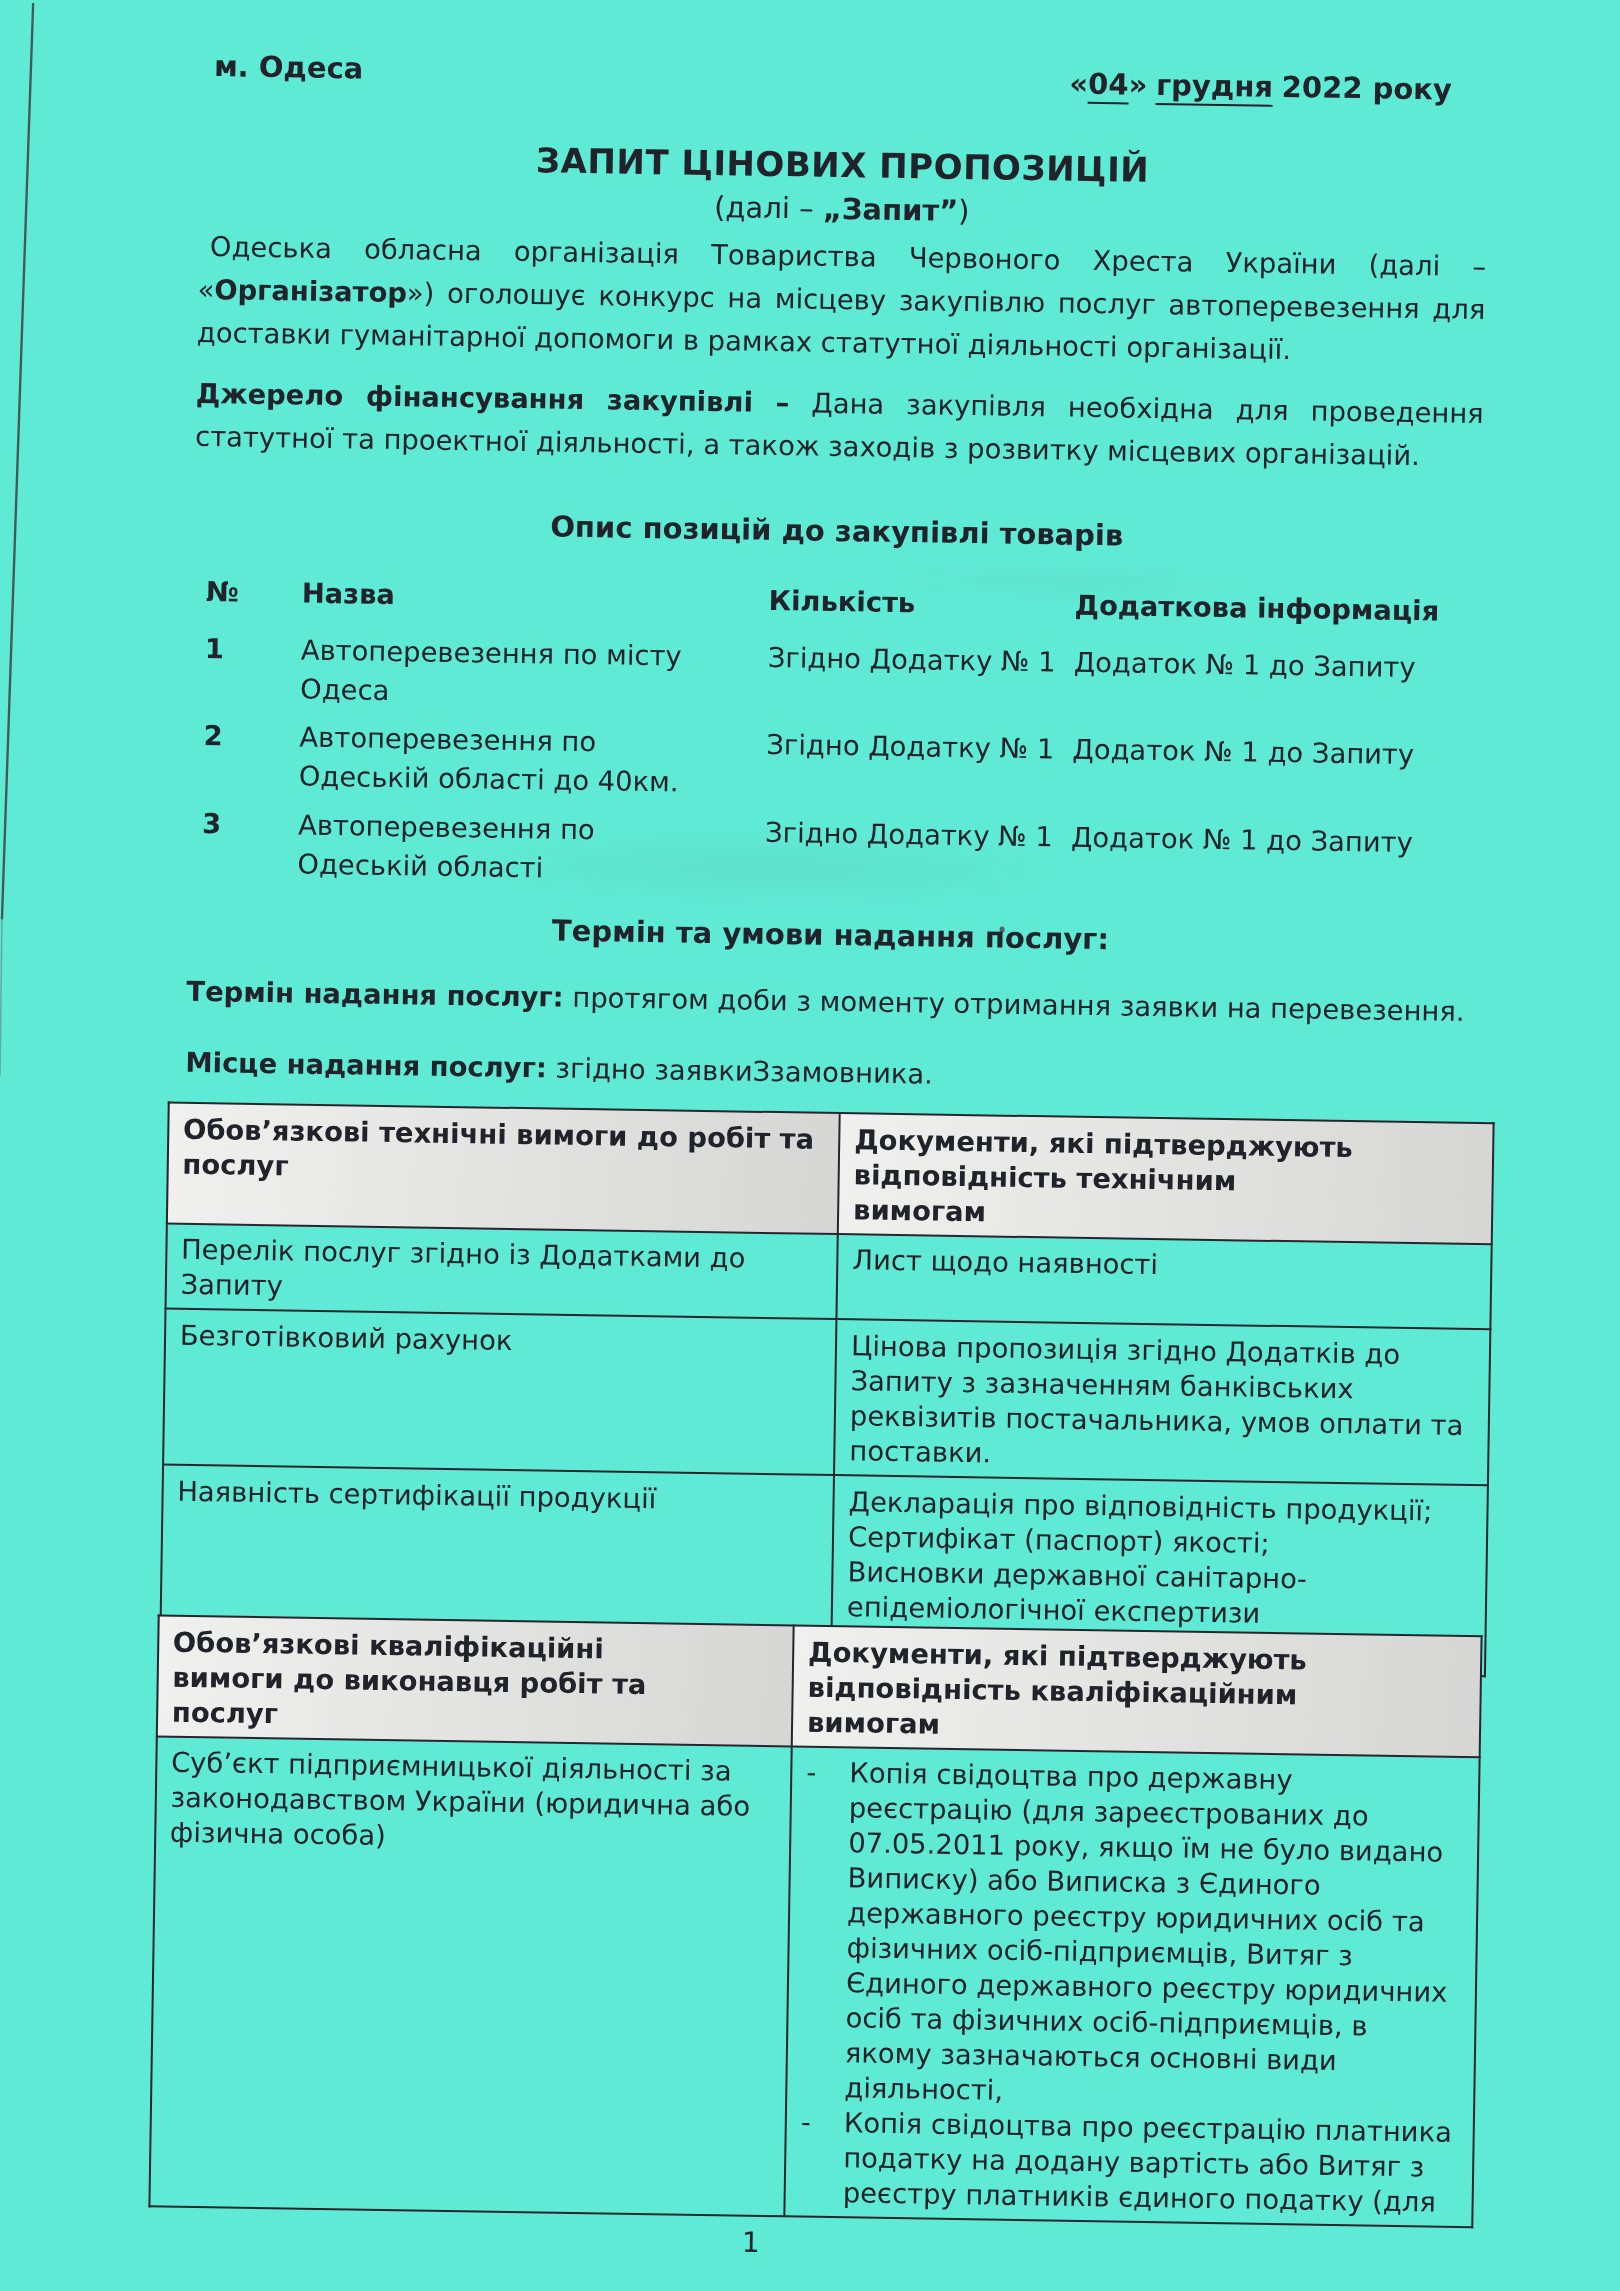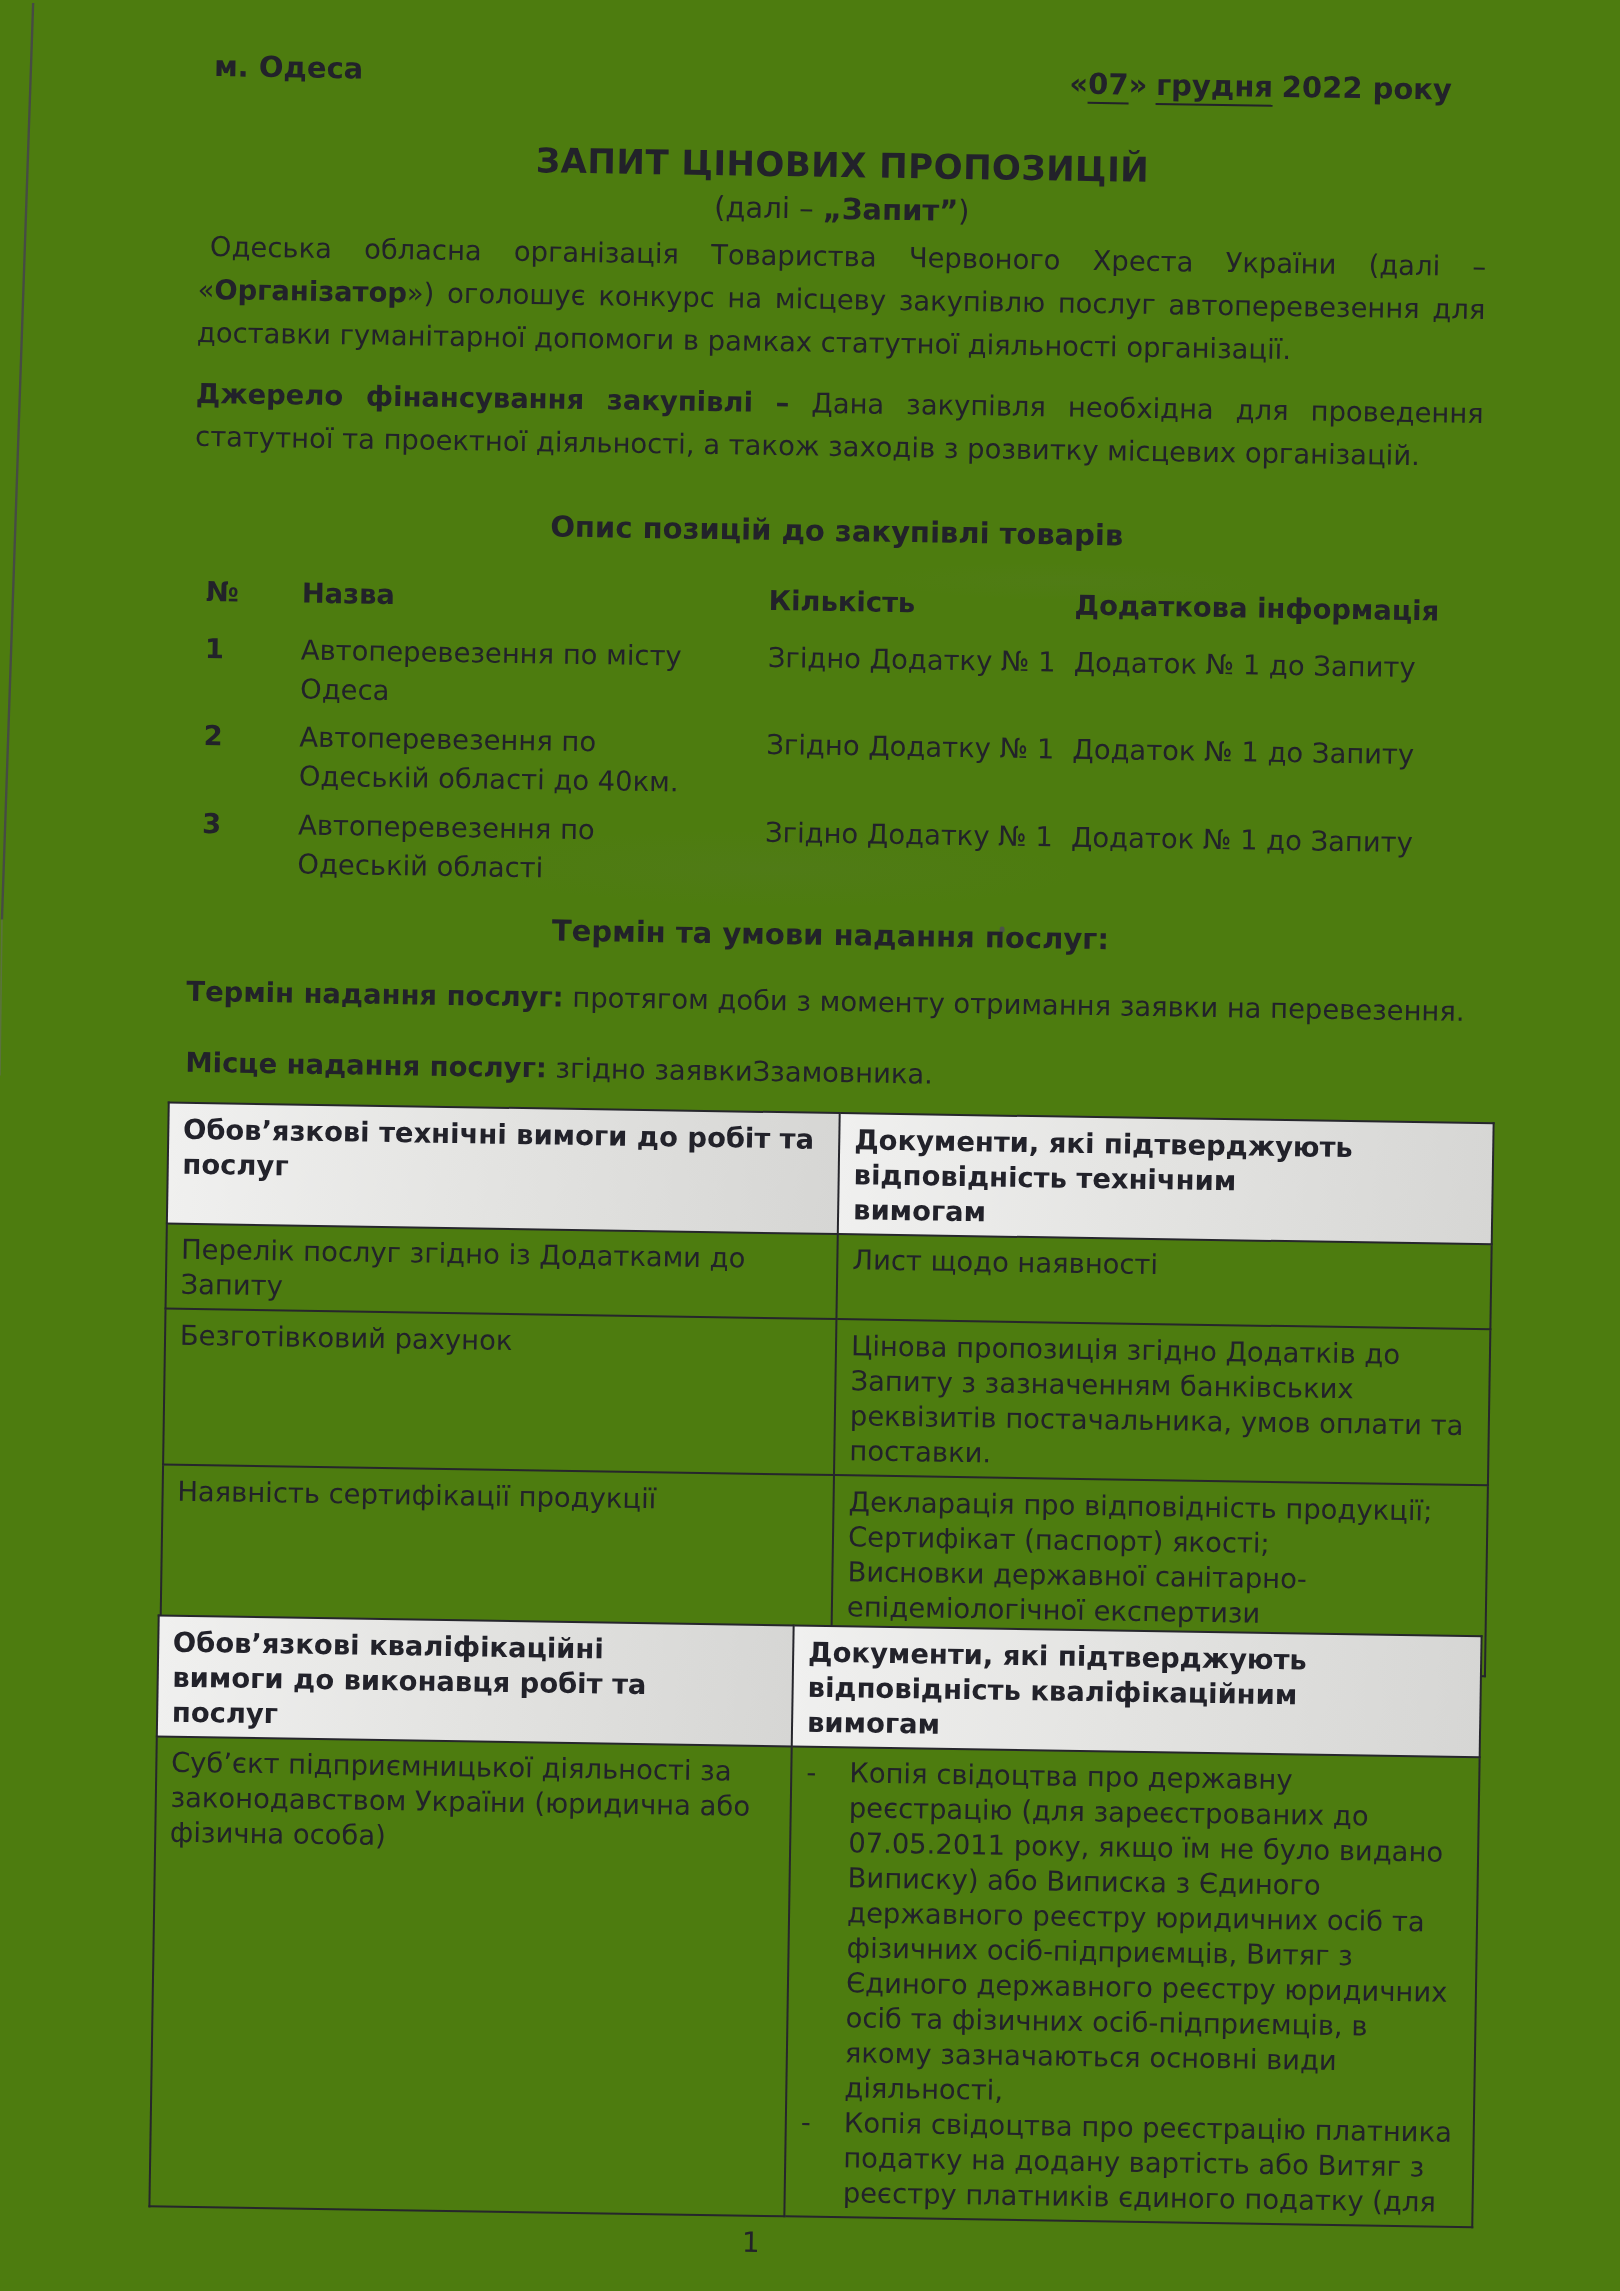--- a/index.html
+++ b/index.html
@@ -3,21 +3,21 @@
 <meta charset="utf-8">
 <style>
   html,body{margin:0;padding:0;}
   body{
     width:1620px;height:2292px;
     background:#ffffff;
     font-family:"DejaVu Sans","Liberation Sans",sans-serif;
     color:#22222a;
     overflow:hidden;
   }
-  .stage{position:relative;width:1620px;height:2292px;background:#4d7c0f;overflow:hidden;}
+  .stage{position:relative;width:1620px;height:2292px;background:#5eead4;overflow:hidden;}
   .edge-svg{position:absolute;left:0;top:0;z-index:5;}
   .doc{
     position:absolute;inset:0;
     transform:rotate(0.9deg);
     transform-origin:206px 69px;
   }
   .abs{position:absolute;}
   .bold{font-weight:bold;}
   .center{text-align:center;}
   .u{border-bottom:2.9px solid #22222a;padding-bottom:1px;}
@@ -88,21 +88,21 @@
 
   <div class="doc">
 
     <div class="abs smudge s1"></div>
     <div class="abs smudge s2"></div>
     <div class="abs smudge s3"></div>
     <div class="abs dot"></div>
 
     <div class="abs city">м. Одеса</div>
 
-    <div class="abs date"><span>«</span><span class="u">07</span><span>»</span><span class="gap u">грудня</span><span class="gap">2022 року</span></div>
+    <div class="abs date"><span>«</span><span class="u">04</span><span>»</span><span class="gap u">грудня</span><span class="gap">2022 року</span></div>
 
     <div class="abs title center">ЗАПИТ ЦІНОВИХ ПРОПОЗИЦІЙ</div>
 
     <div class="abs subtitle center"><span>(далі – </span><span class="bold">„Запит”</span><span>)</span></div>
 
     <div class="abs para para1"><span>Одеська обласна організація Товариства Червоного Хреста України (далі – «</span><span class="bold">Організатор</span><span>») оголошує конкурс на місцеву закупівлю послуг автоперевезення для доставки гуманітарної допомоги в рамках статутної діяльності організації.</span></div>
 
     <div class="abs para para2"><span class="bold">Джерело фінансування закупівлі –</span><span> Дана закупівля необхідна для проведення статутної та проектної діяльності, а також заходів з розвитку місцевих організацій.</span></div>
 
     <div class="abs items-heading center">Опис позицій до закупівлі товарів</div>

